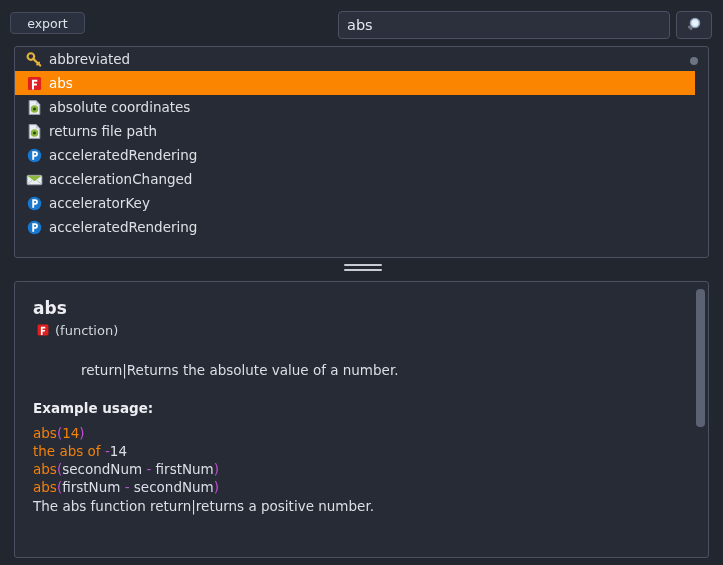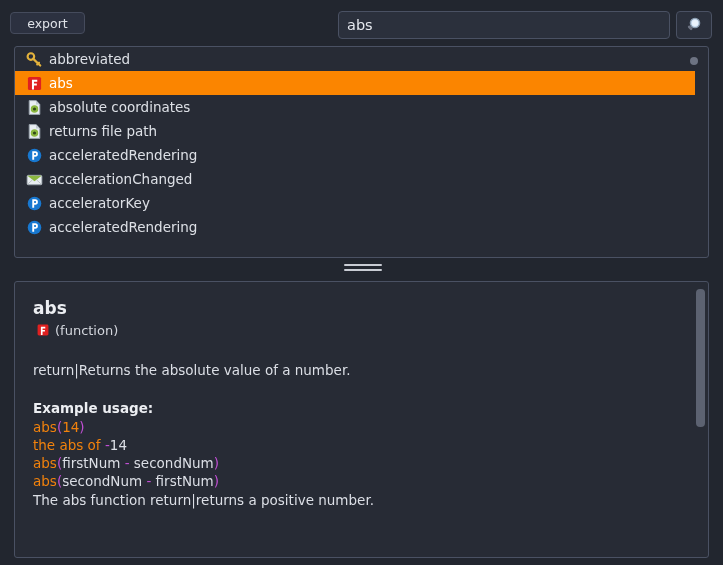--- a/index.html
+++ b/index.html
@@ -168,29 +168,30 @@
     height: 18px;
     margin-left: 3px;
   }
   #detail-kind-row .row-icon { width: 14px; height: 14px; flex: 0 0 14px; margin-right: 5px; }
   #detail-kind-label { font-size: 13px; color: #d3d6dd; }
   #detail-summary {
     margin-top: 22px;
     font-size: 13.5px;
     color: #dcdfe6;
     line-height: 18px;
+    margin-left: 48px;
   }
   .section-heading {
     margin-top: 20px;
     font-size: 13.5px;
     font-weight: bold;
     color: #eceef2;
     line-height: 18px;
   }
-  #example-lines { margin-top: 1px; }
+  #example-lines { margin-top: 7px; }
   .code-line {
     font-size: 13.5px;
     line-height: 18px;
     white-space: pre;
   }
   .tk-fn    { color: #f2820c; }
   .tk-paren { color: #c14fd4; }
   .tk-num   { color: #f2820c; }
   .tk-text  { color: #f2820c; text-align: center; }
   .tk-var   { color: #dcdfe6; }
@@ -320,22 +321,22 @@
         </svg>
       <span id="detail-kind-label">(function)</span>
     </div>
 
     <div id="detail-summary">return|Returns the absolute value of a number.</div>
 
     <div class="section-heading">Example usage:</div>
     <div id="example-lines">
         <div class="code-line"><span class="tk-fn">abs</span><span class="tk-paren">(</span><span class="tk-num">14</span><span class="tk-paren">)</span></div>
         <div class="code-line"><span class="tk-text">the abs of </span><span class="tk-op">-</span><span class="tk-var">14</span></div>
+        <div class="code-line"><span class="tk-fn">abs</span><span class="tk-paren">(</span><span class="tk-var">secondNum </span><span class="tk-op">-</span><span class="tk-var"> firstNum</span><span class="tk-paren">)</span></div>
         <div class="code-line"><span class="tk-fn">abs</span><span class="tk-paren">(</span><span class="tk-var">firstNum </span><span class="tk-op">-</span><span class="tk-var"> secondNum</span><span class="tk-paren">)</span></div>
-        <div class="code-line"><span class="tk-fn">abs</span><span class="tk-paren">(</span><span class="tk-var">secondNum </span><span class="tk-op">-</span><span class="tk-var"> firstNum</span><span class="tk-paren">)</span></div>
       </div>
 
     <div id="values-text">The abs function return|returns a positive number.</div>
   </div>
 
   <div id="detail-scrollbar">
     <div id="detail-scrollthumb"></div>
   </div>
 </div>
 

